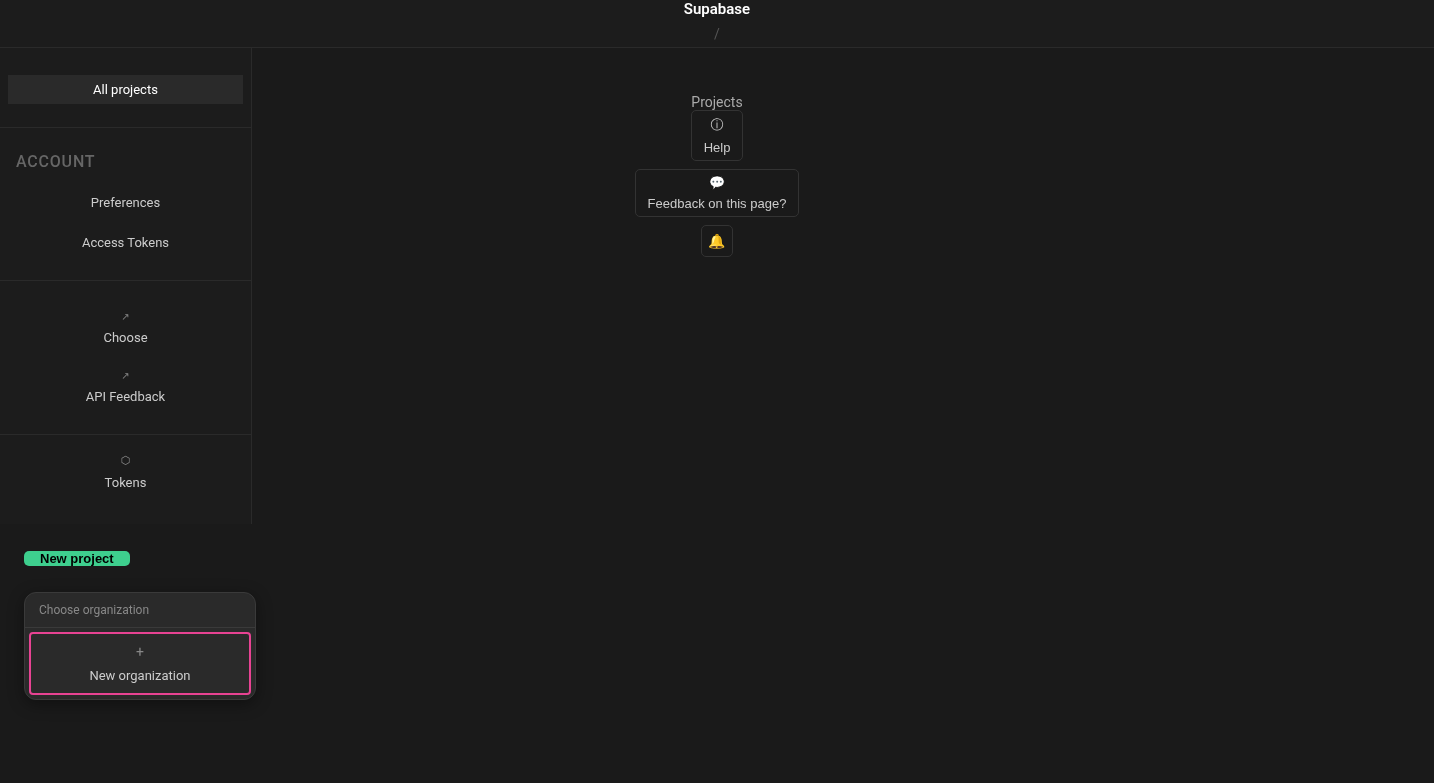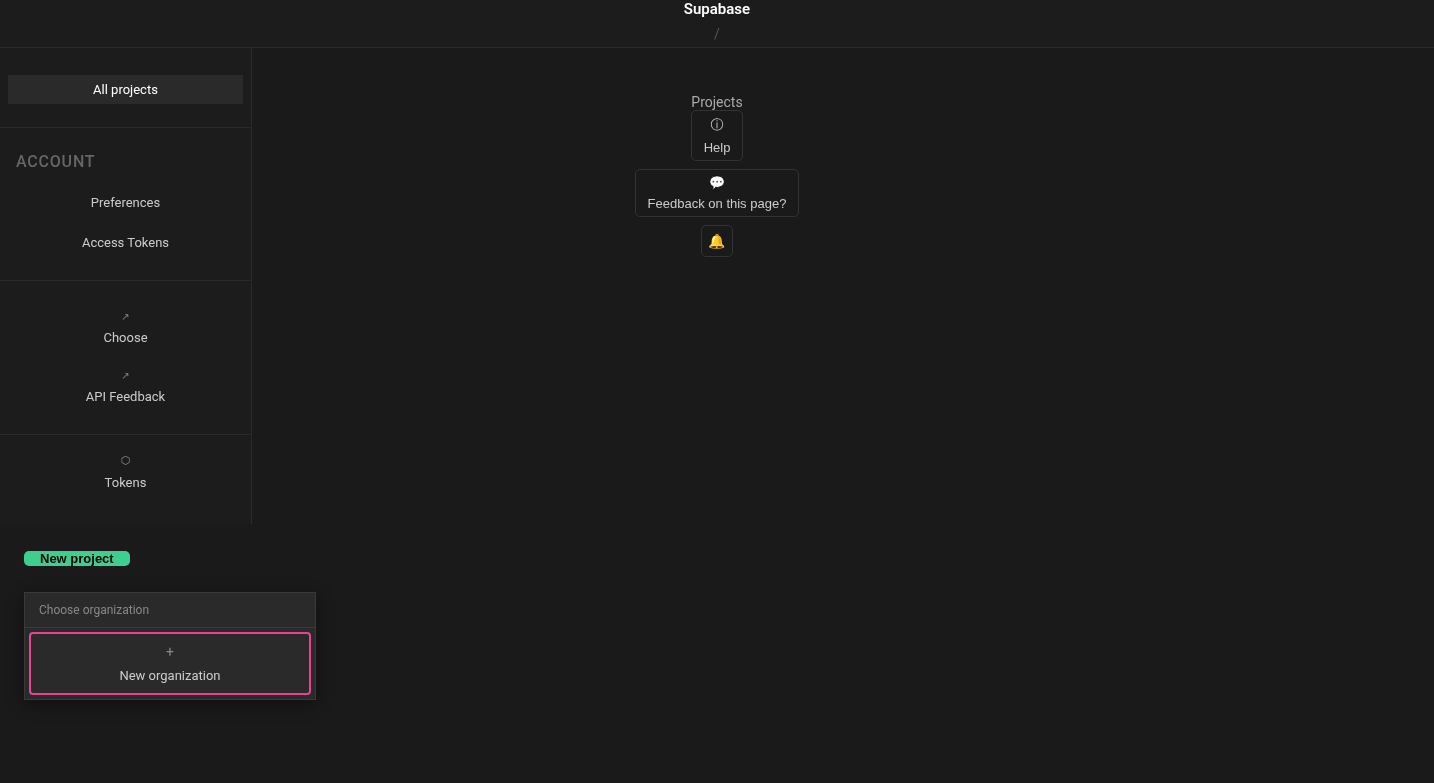--- a/index.html
+++ b/index.html
@@ -165,22 +165,22 @@
       cursor: pointer;
     }
 
     
     .dropdown {
       position: absolute;
       top: 68px;
       left: 24px;
       background-color: #2a2a2a;
       border: 1px solid #3a3a3a;
-      border-radius: 0;
-      width: 292px;
+      border-radius: 12px;
+      width: 232px;
       overflow: hidden;
       z-index: 100;
       box-shadow: 0 4px 16px rgba(0,0,0,0.4);
     }
 
     .dropdown-header {
       padding: 10px 14px;
       color: #888;
       font-size: 12px;
       border-bottom: 1px solid #3a3a3a;

